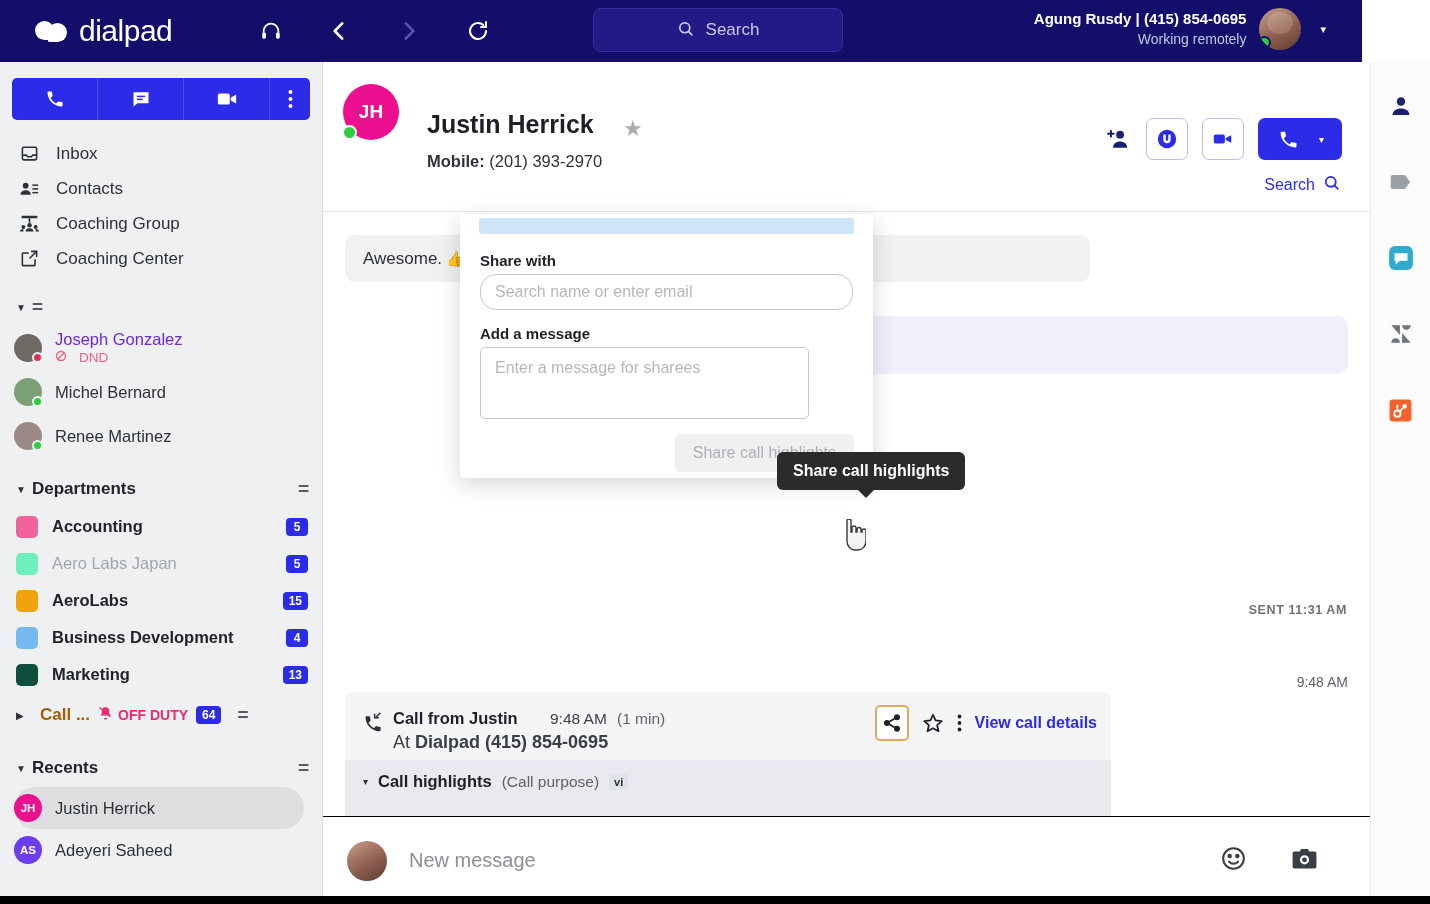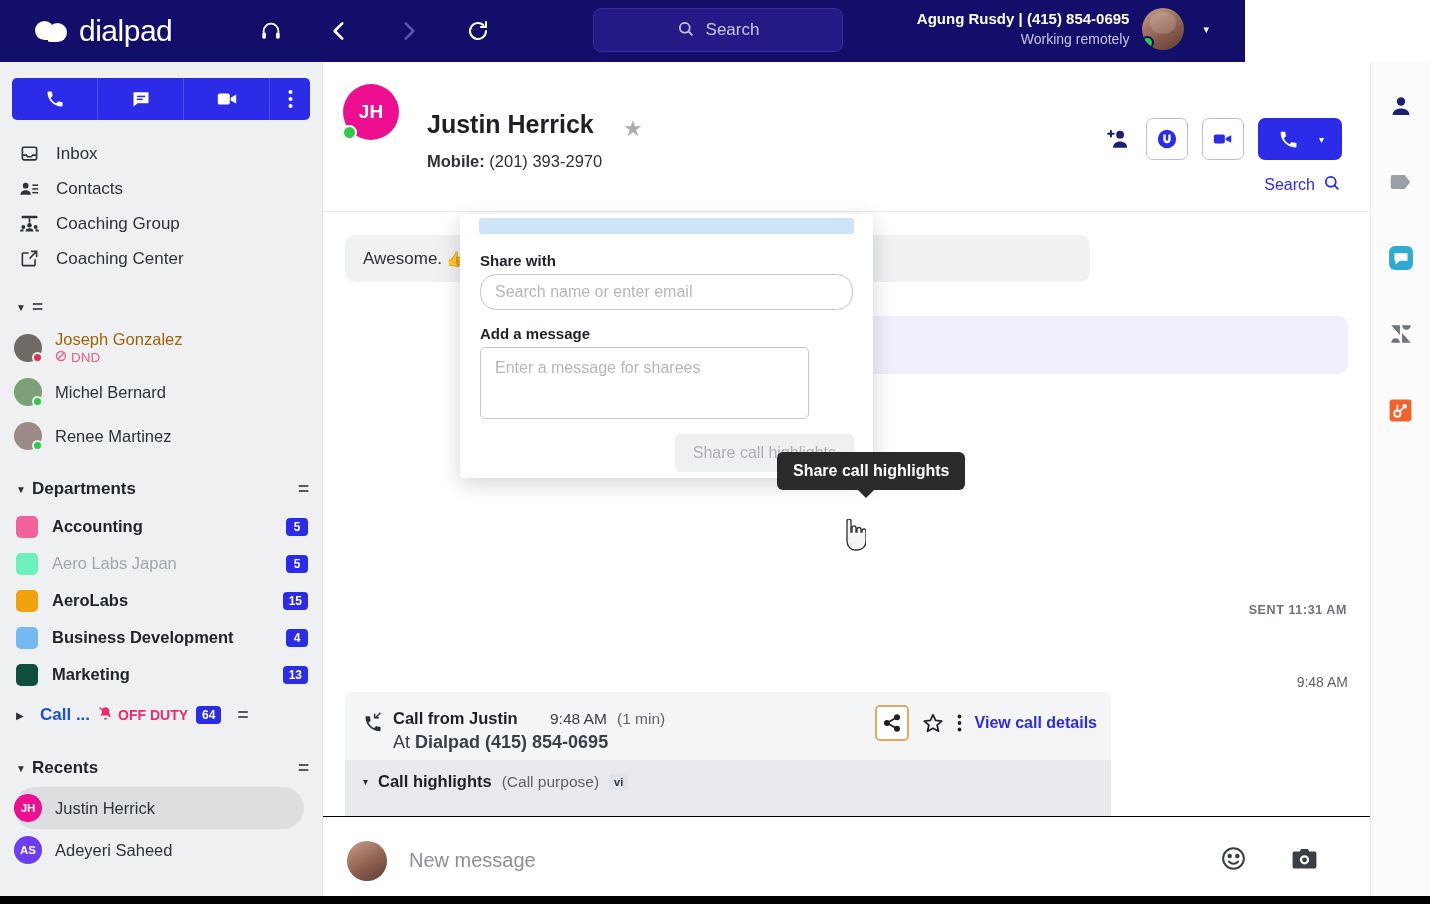--- a/index.html
+++ b/index.html
@@ -6,21 +6,21 @@
   html, body {
     width: 1430px; height: 904px;
     font-family: "Liberation Sans", sans-serif;
     background: #000;
     overflow: hidden;
   }
   #app { position: relative; width: 1430px; height: 904px; background: #fff; }
 
   
   .topbar {
-    position: absolute; left: 0; top: 0; width: 1245px; height: 62px;
+    position: absolute; left: 0; top: 0; width: 1362px; height: 62px;
     background: #140e6b; display: flex; align-items: center;
   }
   .logo-wrap { display: flex; align-items: center; margin-left: 35px; gap: 10px; }
   .logo-mark { position: relative; width: 34px; height: 22px; }
   .logo-mark .b1, .logo-mark .b2 {
     position: absolute; background: #fff; border-radius: 50% 50% 50% 10%;
   }
   .logo-mark .b1 { width: 19px; height: 19px; left: 0; top: 1px; border-radius: 50% 50% 6% 50%; }
   .logo-mark .b2 { width: 19px; height: 19px; left: 13px; top: 3px; border-radius: 50% 50% 50% 6%; }
   .logo-text { color: #fff; font-size: 30px; letter-spacing: -0.5px; font-weight: 400; }
@@ -84,38 +84,38 @@
   .person-row {
     display: flex; align-items: center; gap: 13px; height: 44px;
     padding-left: 14px; cursor: pointer;
   }
   .p-avatar { position: relative; width: 28px; height: 28px; border-radius: 50%; flex: 0 0 28px; }
   .p-avatar .pstat {
     position: absolute; right: -1px; bottom: -1px; width: 11px; height: 11px;
     border-radius: 50%; border: 2px solid #eef0f2;
   }
   .p-name { font-size: 16.5px; color: #2d3138; }
-  .p-name.muted { color: #a16207; }
-  .p-sub { font-size: 13.5px; color: #e8607f; display: flex; align-items: flex-end; gap: 4px; }
+  .p-name.muted { color: #6d28d9; }
+  .p-sub { font-size: 13.5px; color: #e8607f; display: flex; align-items: flex-end; gap: 12px; }
   .p-col { display: flex; flex-direction: column; justify-content: center; line-height: 1.2; }
   .dept-row {
     display: flex; align-items: center; height: 37px; padding: 0 14px 0 16px; cursor: pointer; gap: 14px;
   }
   .dept-swatch { width: 22px; height: 22px; border-radius: 5px; flex: 0 0 22px; }
   .dept-name { font-size: 16.5px; font-weight: bold; color: #21242a; flex: 1; }
   .dept-name.muted { color: #a2a7ad; font-weight: normal; }
   .badge {
     background: #2b2be8; color: #fff; font-size: 12px; font-weight: bold;
     border-radius: 4px; padding: 2px 6px; min-width: 22px; text-align: center;
   }
   .call-row {
     display: flex; align-items: center; height: 44px; padding: 0 14px 0 16px; gap: 8px; cursor: pointer;
   }
   .call-row .tri { font-size: 10px; color: #2d3138; width: 16px; }
-  .call-row .cr-label { font-size: 17px; font-weight: bold; color: #1d4ed8; }
+  .call-row .cr-label { font-size: 17px; font-weight: bold; color: #a16207; }
   .offduty { display: flex; align-items: center; gap: 5px; color: #ec2c6b; font-size: 14px; font-weight: bold; }
   .recent-row {
     display: flex; align-items: center; gap: 13px; height: 42px; margin: 0 18px 0 14px;
     padding-left: 0; border-radius: 21px; cursor: pointer;
   }
   .recent-row.selected { background: #dcdee0; }
   .mono-av {
     width: 28px; height: 28px; border-radius: 50%; color: #fff; font-size: 11.5px;
     font-weight: bold; display: flex; align-items: center; justify-content: center; flex: 0 0 28px;
   }

